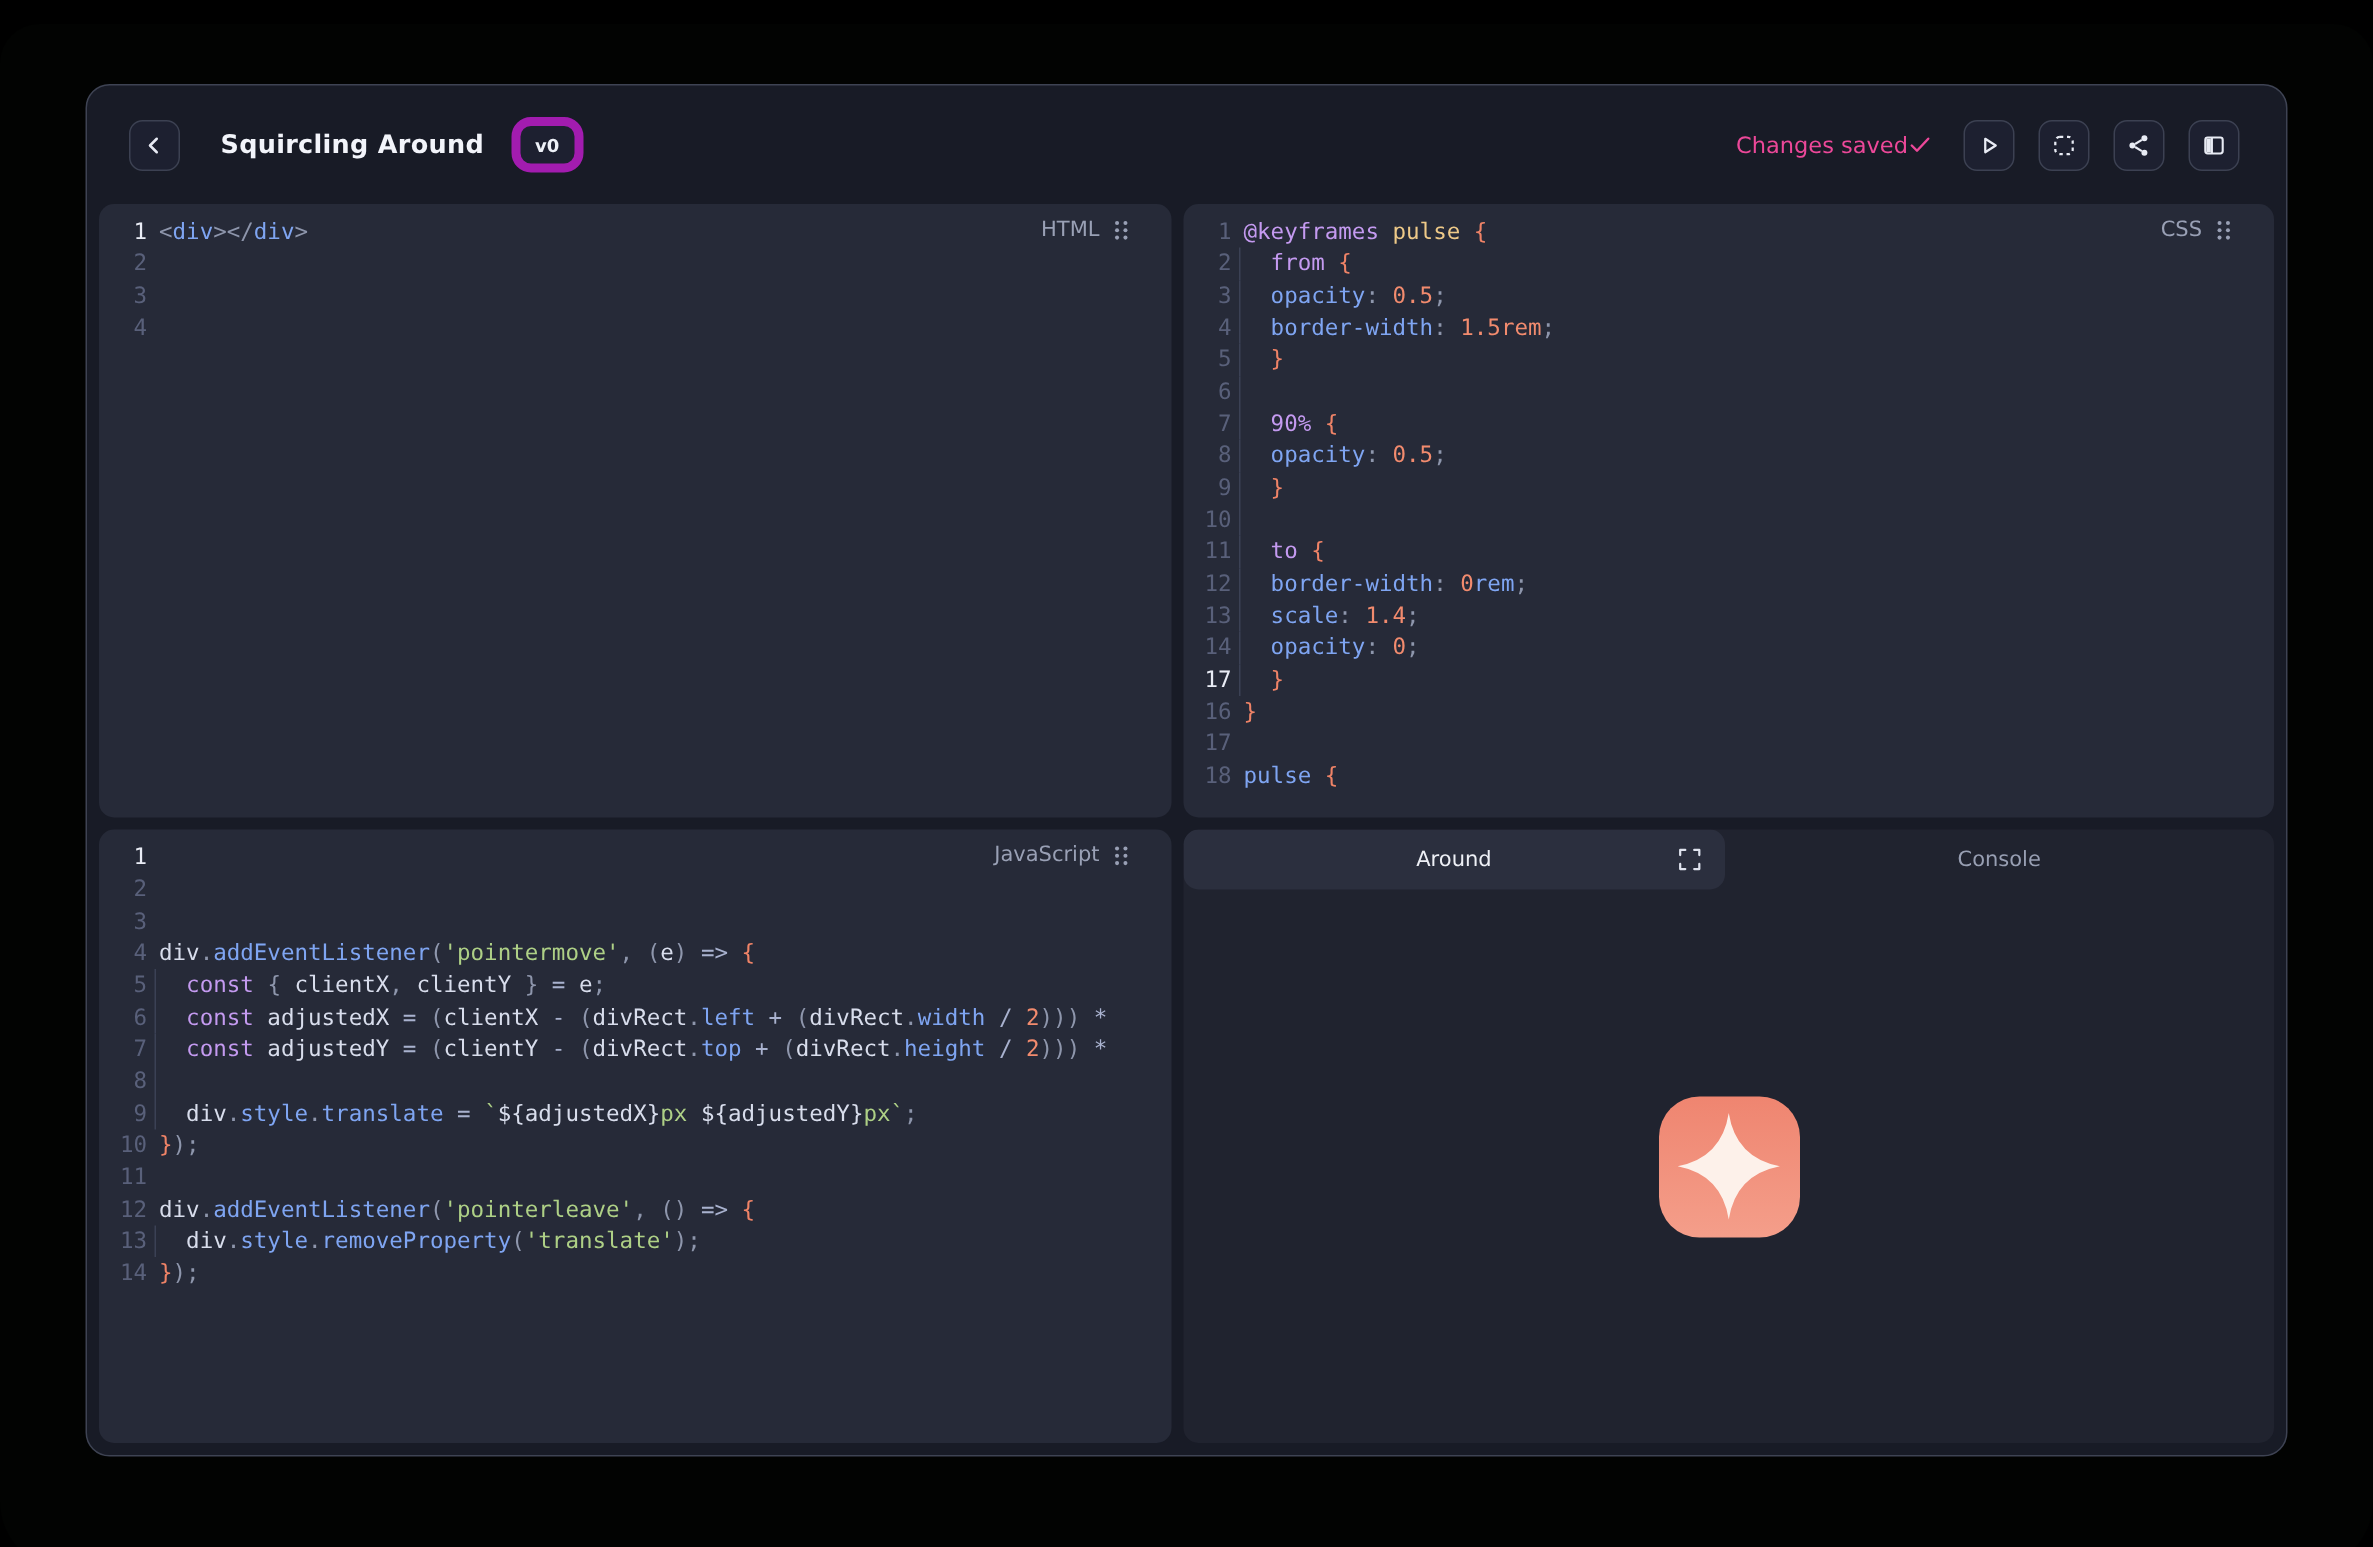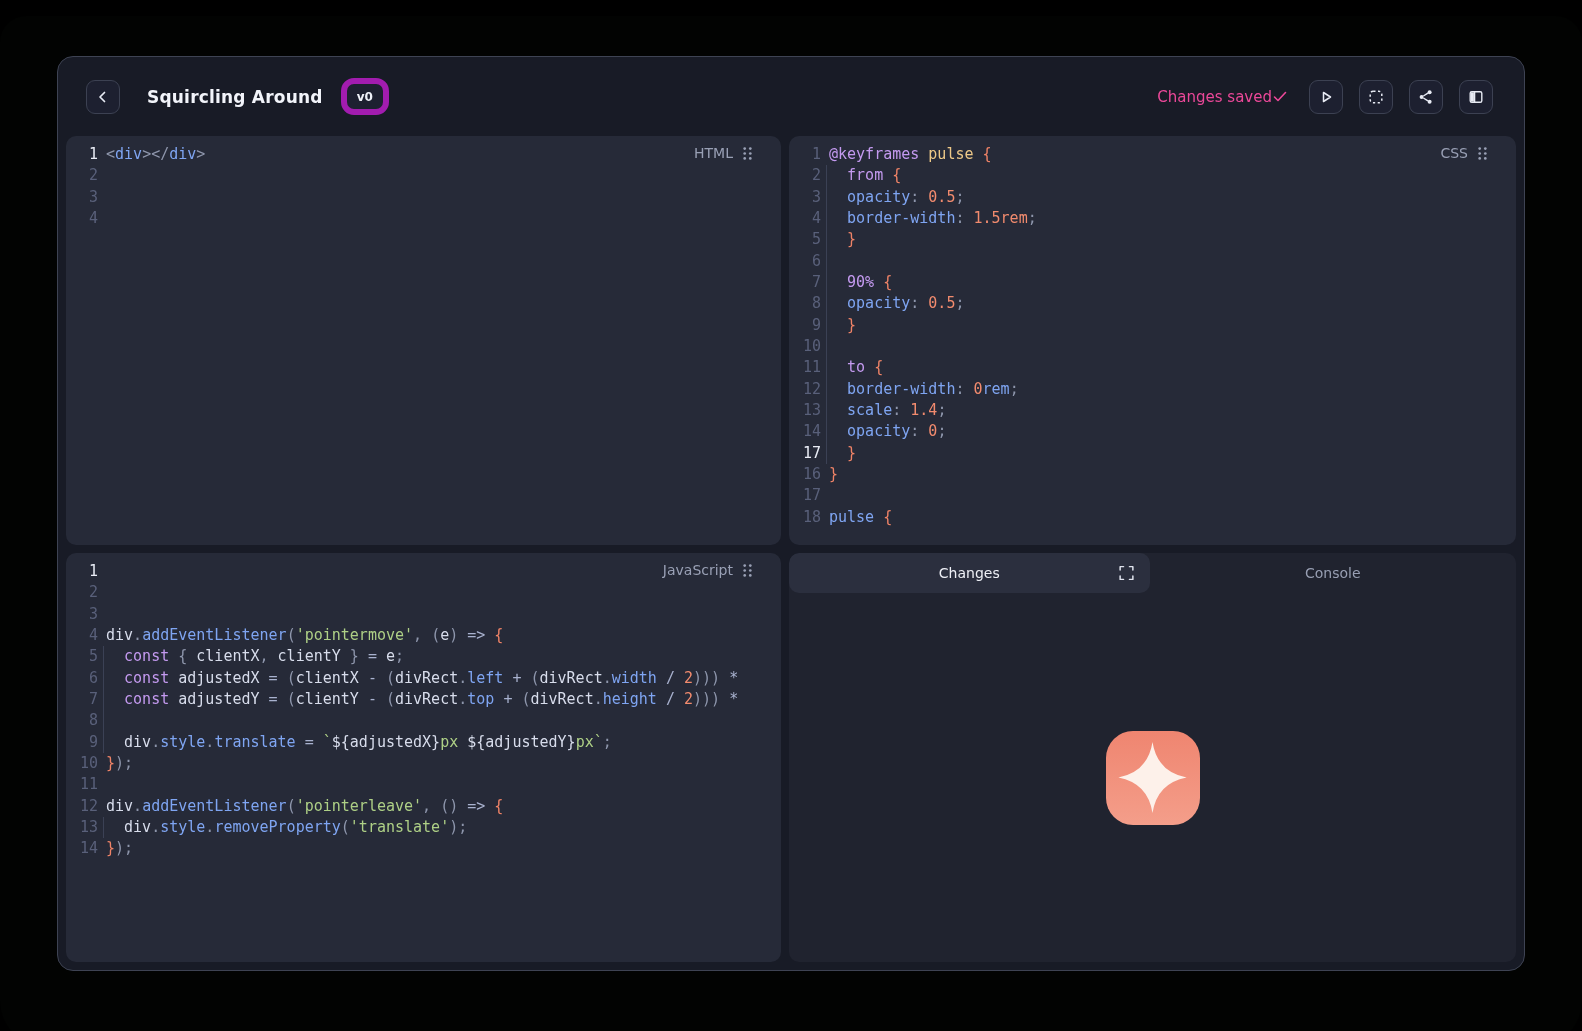--- a/index.html
+++ b/index.html
@@ -206,21 +206,21 @@
             <div class="cm-line"><span class="ln">11</span><span class="code"></span></div>
             <div class="cm-line"><span class="ln">12</span><span class="code"><span class="tk-pl">div</span><span class="tk-pc">.</span><span class="tk-fn">addEventListener</span><span class="tk-pc">(</span><span class="tk-st">'pointerleave'</span><span class="tk-pc">,</span><span class="tk-pl"> </span><span class="tk-pc">()</span><span class="tk-pl"> </span><span class="tk-op">=&gt;</span><span class="tk-pl"> </span><span class="tk-br">{</span></span></div>
             <div class="cm-line"><span class="ln">13</span><span class="code guide"><span class="tk-pl">  div</span><span class="tk-pc">.</span><span class="tk-fn">style</span><span class="tk-pc">.</span><span class="tk-fn">removeProperty</span><span class="tk-pc">(</span><span class="tk-st">'translate'</span><span class="tk-pc">);</span></span></div>
             <div class="cm-line"><span class="ln">14</span><span class="code"><span class="tk-br">}</span><span class="tk-pc">);</span></span></div>
           </div>
       </div>
 
       <div class="panel result-panel">
         <div class="tabbar">
           <div class="tab active">
-            <span>Changes</span>
+            <span>Around</span>
             <span class="expand-btn">
               <svg width="17" height="17" viewBox="0 0 16 16" fill="none" stroke="currentColor" stroke-width="1.4" stroke-linecap="round" stroke-linejoin="round">
                   <path d="M2 5.2 V2 H5.2"></path>
                   <path d="M10.8 2 H14 V5.2"></path>
                   <path d="M14 10.8 V14 H10.8"></path>
                   <path d="M5.2 14 H2 V10.8"></path>
                 </svg>
             </span>
           </div>
           <div class="tab">

